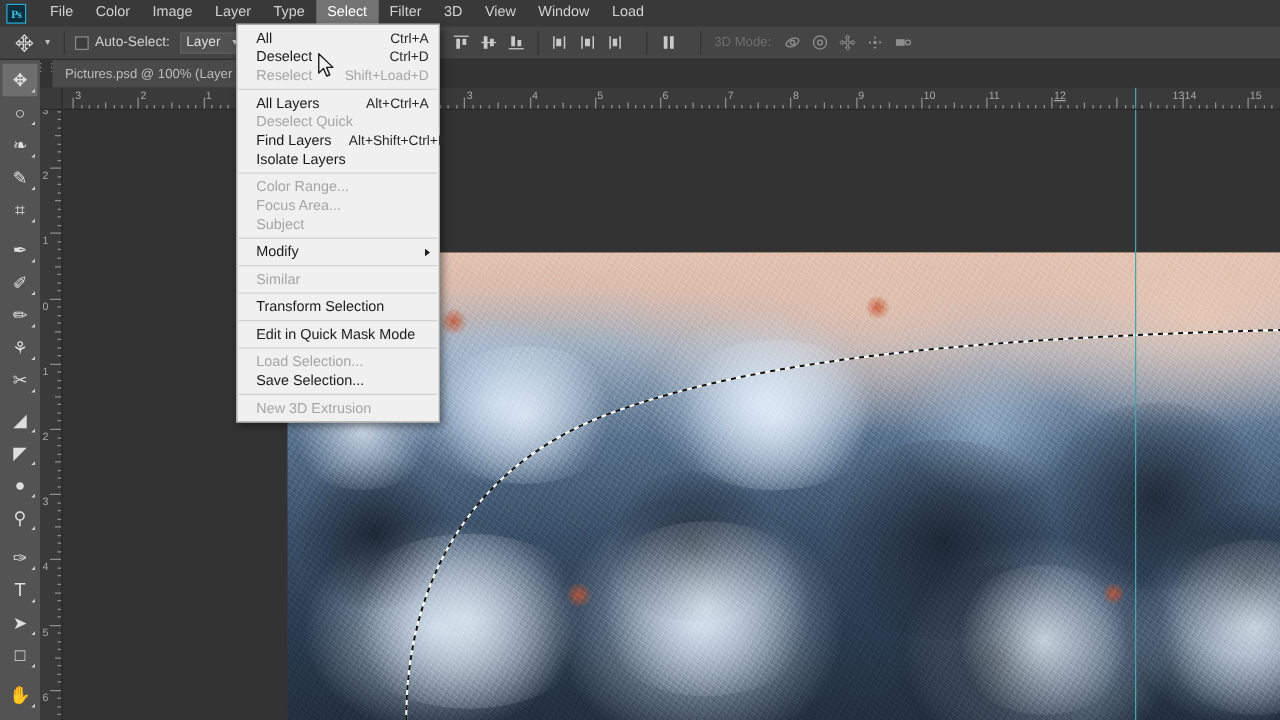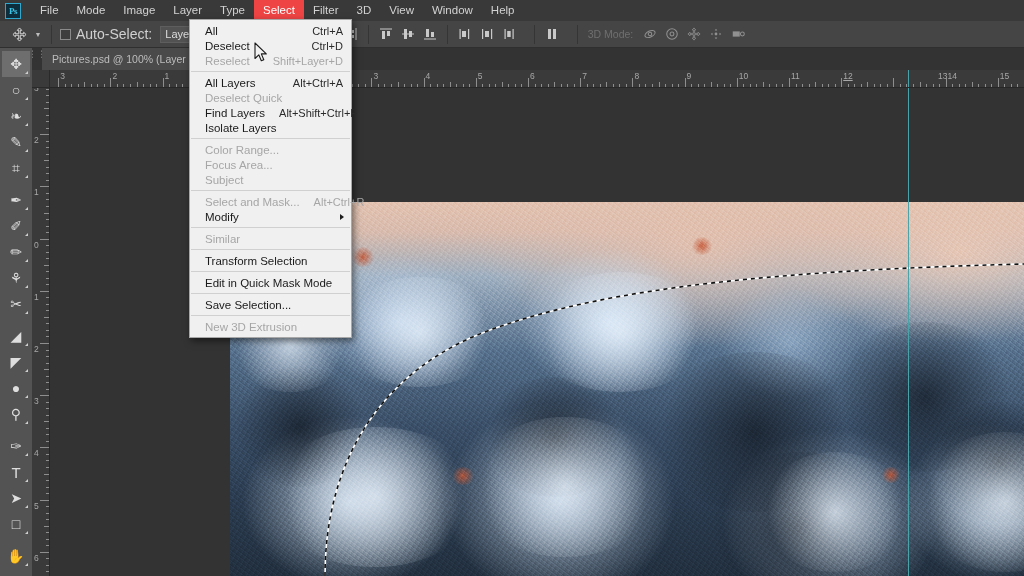--- a/index.html
+++ b/index.html
@@ -24,40 +24,40 @@
     width:16px; height:16px; margin-left:5px; margin-right:10px;
     background:#0d2f3d; border:1px solid #2fa8d0;
     color:#3fc5e8; font-size:9px; font-weight:bold;
     display:flex; align-items:center; justify-content:center;
     font-family:"Liberation Serif", serif; letter-spacing:-0.5px;
   }
   .menu-item {
     padding:3px 9px 4px 9px; font-size:11.5px; color:#d2d2d2;
     cursor:default; line-height:14px;
   }
-  .menu-item.active { background:#ef4444; color:#ffffff; }
+  .menu-item.active { background:#737373; color:#ffffff; }
 
   
   .optionsbar {
     position:absolute; left:0; top:21px; width:1024px; height:27px;
     background:#454545; display:flex; align-items:center;
     border-bottom:1px solid #2f2f2f; z-index:30;
   }
   .opt-tool-icon {
     width:24px; height:24px; margin-left:7px;
     display:flex; align-items:center; justify-content:center;
     color:#d4d4d4;
   }
   .opt-caret { width:14px; display:flex; align-items:center; justify-content:center; color:#bdbdbd; font-size:7px; }
   .opt-sep { width:1px; height:19px; background:#353535; margin:0 6px; }
   .opt-check {
     width:11px; height:11px; border:1px solid #8a8a8a; background:#3d3d3d;
     margin-right:5px; flex:0 0 auto;
   }
-  .opt-label { color:#d0d0d0; font-size:14px; white-space:nowrap; }
+  .opt-label { color:#d0d0d0; font-size:11px; white-space:nowrap; }
   .opt-select {
     height:17px; min-width:48px; background:#525252; border:1px solid #5e5e5e;
     display:flex; align-items:center; padding:0 4px; margin-left:8px;
     color:#dcdcdc; font-size:11px; justify-content:space-between; gap:8px;
   }
   .opt-select .cv { font-size:7px; color:#c0c0c0; }
   .align-btn {
     width:22px; height:20px; display:flex; align-items:center; justify-content:center;
     color:#c9c9c9;
   }
@@ -664,45 +664,45 @@
           <rect x="2" y="5" width="8" height="6" fill="#909090"></rect>
           <circle cx="13" cy="8" r="2.2" fill="none" stroke="#909090" stroke-width="1.2"></circle>
         </svg>
     </div>
   </div>
 
   <div class="menubar">
     <div class="ps-logo">Ps</div>
     <div id="menuitems" style="display:flex;align-items:center;">
         <div class="menu-item">File</div>
-        <div class="menu-item">Mode</div>
+        <div class="menu-item">Color</div>
         <div class="menu-item">Image</div>
         <div class="menu-item">Layer</div>
         <div class="menu-item">Type</div>
         <div class="menu-item active">Select</div>
         <div class="menu-item">Filter</div>
         <div class="menu-item">3D</div>
         <div class="menu-item">View</div>
         <div class="menu-item">Window</div>
-        <div class="menu-item">Help</div>
+        <div class="menu-item">Load</div>
       </div>
   </div>
 
   <div class="dropdown" id="dropdown">
       <div class="mrow">
         <span class="lbl">All</span>
         <span class="acc">Ctrl+A</span>
       </div>
       <div class="mrow">
         <span class="lbl">Deselect</span>
         <span class="acc">Ctrl+D</span>
       </div>
       <div class="mrow dim">
         <span class="lbl">Reselect</span>
-        <span class="acc">Shift+Layer+D</span>
+        <span class="acc">Shift+Load+D</span>
       </div>
       <div class="mdiv"></div>
       <div class="mrow">
         <span class="lbl">All Layers</span>
         <span class="acc">Alt+Ctrl+A</span>
       </div>
       <div class="mrow dim">
         <span class="lbl">Deselect Quick</span>
       </div>
       <div class="mrow">
@@ -716,41 +716,40 @@
       <div class="mrow dim">
         <span class="lbl">Color Range...</span>
       </div>
       <div class="mrow dim">
         <span class="lbl">Focus Area...</span>
       </div>
       <div class="mrow dim">
         <span class="lbl">Subject</span>
       </div>
       <div class="mdiv"></div>
-      <div class="mrow dim">
-        <span class="lbl">Select and Mask...</span>
-        <span class="acc">Alt+Ctrl+R</span>
-      </div>
       <div class="mrow">
         <span class="lbl">Modify</span>
         <span class="arr"></span>
       </div>
       <div class="mdiv"></div>
       <div class="mrow dim">
         <span class="lbl">Similar</span>
       </div>
       <div class="mdiv"></div>
       <div class="mrow">
         <span class="lbl">Transform Selection</span>
       </div>
       <div class="mdiv"></div>
       <div class="mrow">
         <span class="lbl">Edit in Quick Mask Mode</span>
       </div>
       <div class="mdiv"></div>
+      <div class="mrow dim">
+        <span class="lbl">Load Selection...</span>
+      </div>
       <div class="mrow">
         <span class="lbl">Save Selection...</span>
       </div>
       <div class="mdiv"></div>
       <div class="mrow dim">
         <span class="lbl">New 3D Extrusion</span>
       </div>
     </div>
 
   <div class="cursor" style="left:254px;top:42px;">

